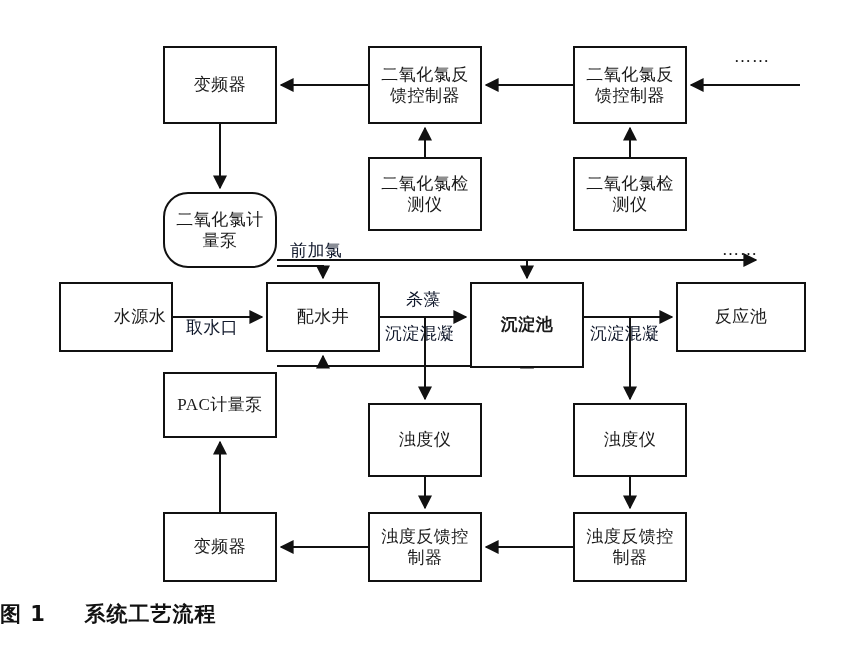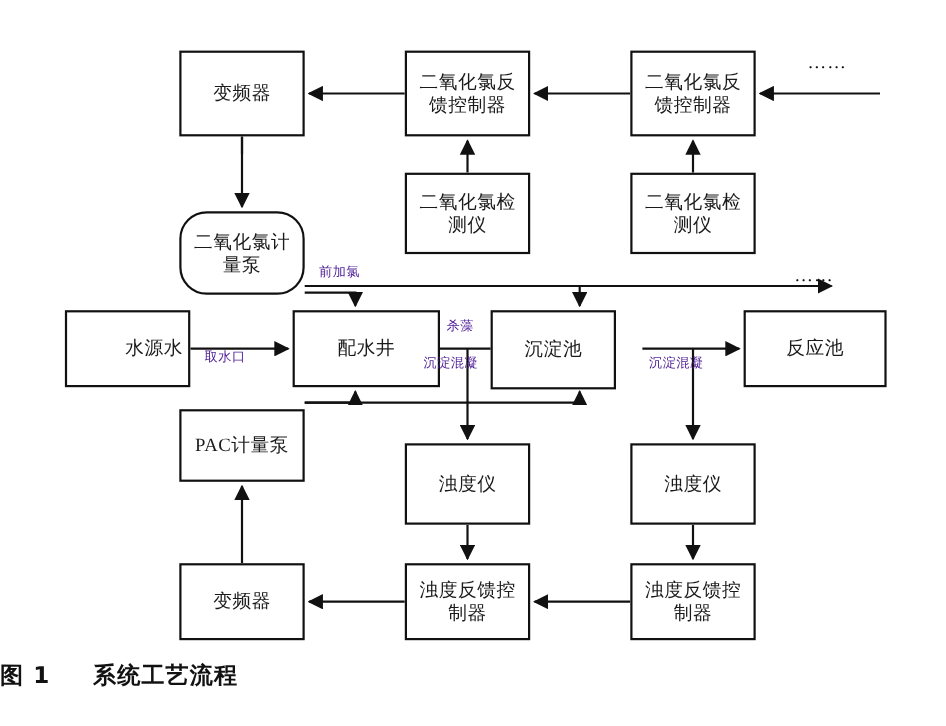--- a/index.html
+++ b/index.html
@@ -39,23 +39,23 @@
     line-height: 1.25;
     letter-spacing: 0.5px;
   }
   .node .lbl {
     display: block;
     white-space: pre-line;
     padding: 0 3px;
   }
   .edge-label {
     position: absolute;
-    color: #4c1d95;
-    font-family: Liberation Mono, monospace;
-    font-size: 12px;
+    color: #0f172a;
+    font-family: Liberation Sans, sans-serif;
+    font-size: 17px;
     line-height: 1.2;
     letter-spacing: 0.4px;
     white-space: nowrap;
     background: transparent;
   }
   .ellipsis {
     position: absolute;
     color: #111111;
     font-family: "Liberation Serif", "DejaVu Serif", serif;
     font-size: 17px;
@@ -151,24 +151,24 @@
       <span class="lbl">二氧化氯检
 测仪</span>
     </div>
     <div class="node" style="left:163px;top:192px;width:114px;height:76px;border-radius:25px;">
       <span class="lbl">二氧化氯计
 量泵</span>
     </div>
     <div class="node" style="left:59px;top:282px;width:114px;height:70px;padding-left:48px;">
       <span class="lbl">水源水</span>
     </div>
-    <div class="node" style="left:266px;top:282px;width:134px;height:70px;">
+    <div class="node" style="left:266px;top:282px;width:114px;height:70px;">
       <span class="lbl">配水井</span>
     </div>
-    <div class="node" style="left:446px;top:282px;width:114px;height:72px;">
+    <div class="node" style="left:470px;top:282px;width:114px;height:86px;font-weight:bold;">
       <span class="lbl">沉淀池</span>
     </div>
     <div class="node" style="left:676px;top:282px;width:130px;height:70px;">
       <span class="lbl">反应池</span>
     </div>
     <div class="node" style="left:163px;top:372px;width:114px;height:66px;">
       <span class="lbl">PAC计量泵</span>
     </div>
     <div class="node" style="left:368px;top:403px;width:114px;height:74px;">
       <span class="lbl">浊度仪</span>

